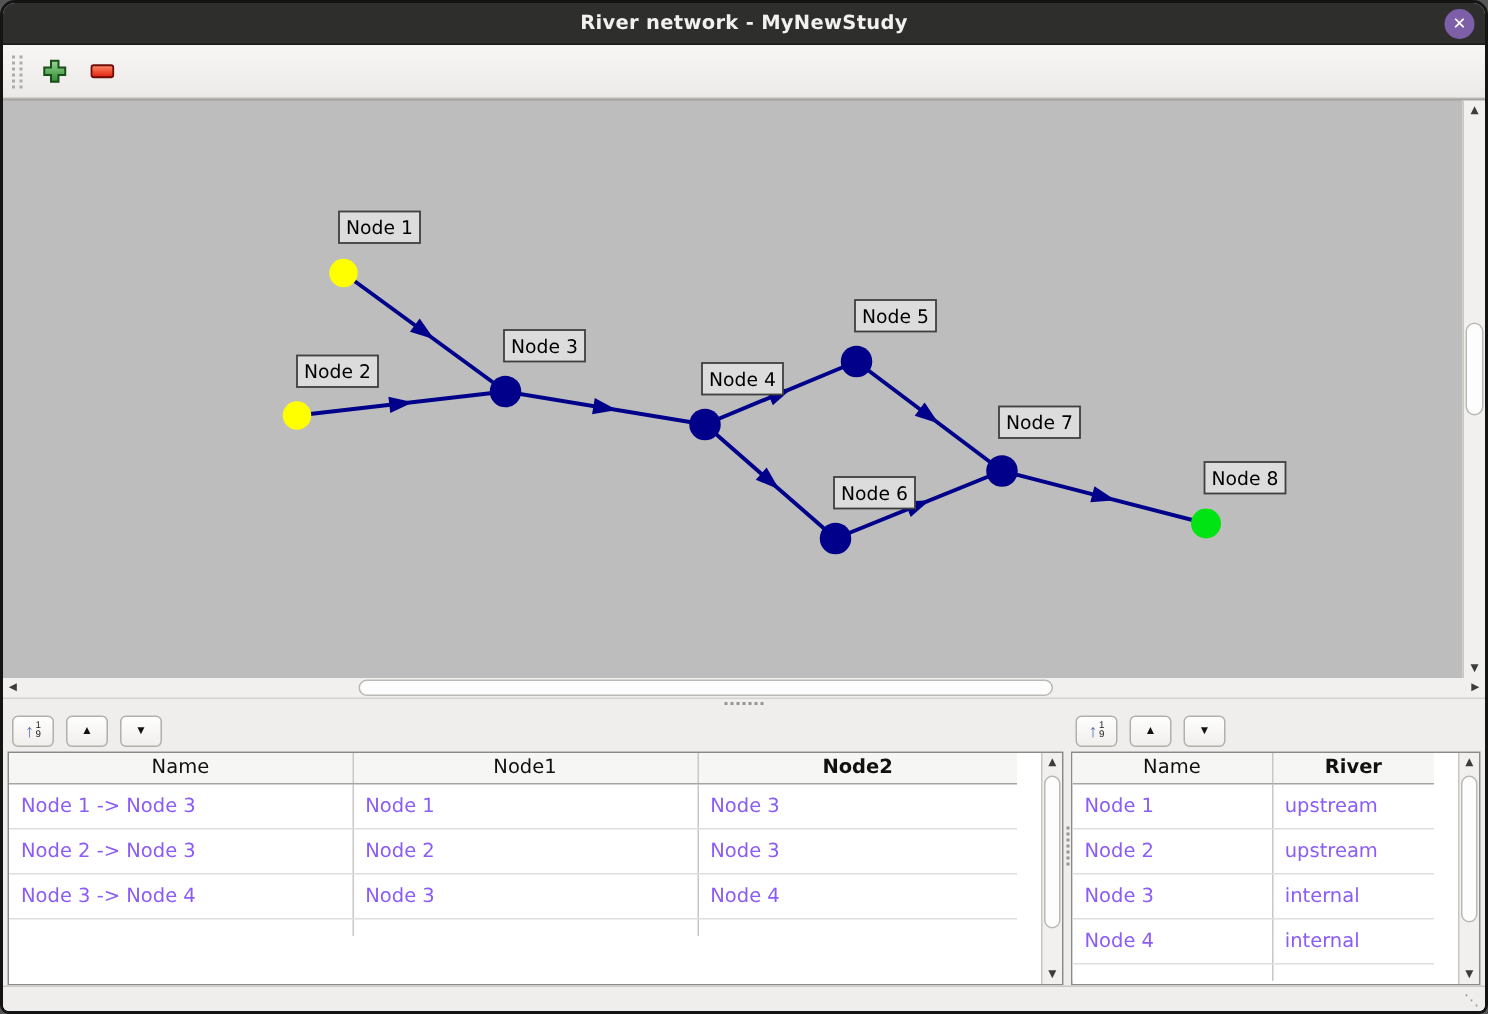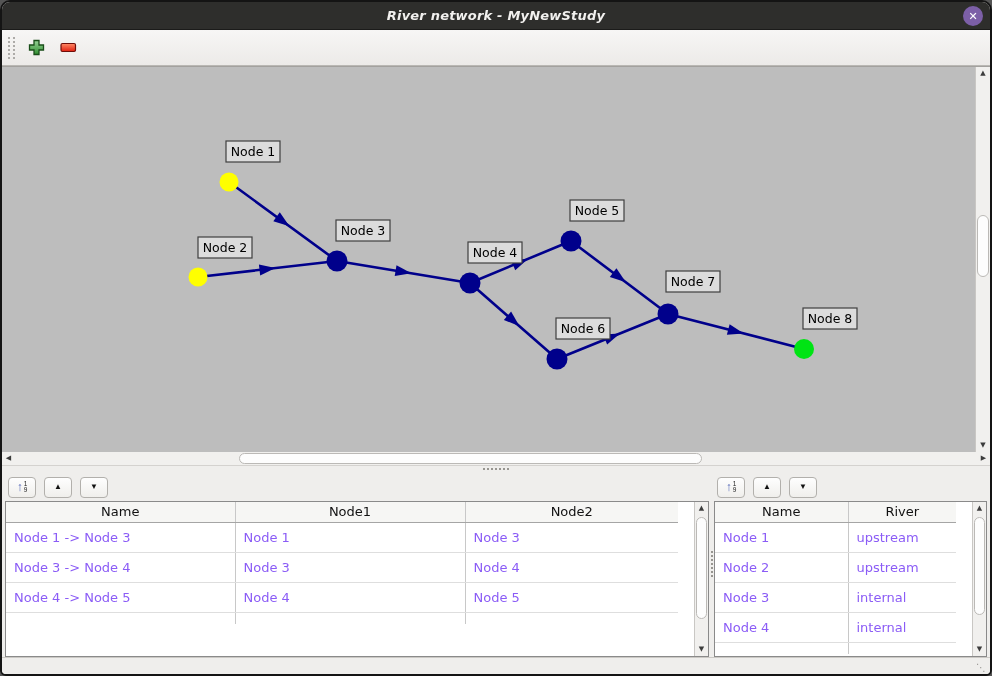--- a/index.html
+++ b/index.html
@@ -7,21 +7,21 @@
               font-family: "DejaVu Sans", "Liberation Sans", sans-serif; }
 
   .window { position: absolute; inset: 0; width: 992px; height: 676px;
             border: 2px solid #141414; border-radius: 10px 10px 6px 6px;
             overflow: hidden; background: #efeeec; display: flex; flex-direction: column; }
 
   
   .titlebar { height: 28px; flex: 0 0 28px; background: #2e2e2c; position: relative;
               display: flex; align-items: center; justify-content: center;
               border-bottom: 1px solid #1b1b1a; }
-  .title { color: #f2f1ef; font-size: 13px; font-weight: bold; letter-spacing: .2px; font-style: italic; }
+  .title { color: #f2f1ef; font-size: 13px; font-weight: bold; letter-spacing: .2px; }
   .closebtn { position: absolute; right: 7px; top: 4px; width: 20px; height: 20px;
               border-radius: 50%; border: none; background: #7c5fa7; color: #fff;
               font-size: 11px; line-height: 20px; text-align: center; cursor: pointer;
               display: flex; align-items: center; justify-content: center; }
 
   
   .toolbar { height: 36px; flex: 0 0 36px; background: linear-gradient(#f7f6f5, #eceae8);
              border-bottom: 1px solid #b9b7b3; display: flex; align-items: center; padding-left: 4px; }
   .grip { width: 7px; height: 22px; border-left: 2px dotted #adaba8; border-right: 2px dotted #adaba8; margin: 0 7px 0 2px; }
   .tbtn { width: 28px; height: 28px; border: none; background: transparent; display: inline-flex;
@@ -66,21 +66,21 @@
   .sorticon { display: flex; align-items: center; gap: 1px; }
   .sort-arrow { color: #5568b8; font-size: 12px; font-weight: bold; line-height: 12px; }
   .sort-digits { display: flex; flex-direction: column; font-size: 6.5px; line-height: 6.5px; color: #222; }
   .tri { font-size: 8px; color: #111; line-height: 8px; }
 
   .tablewrap { flex: 1; position: relative; background: #fff; border: 1px solid #8a8a8a;
                overflow: hidden; padding-right: 30px; }
   table.grid { width: 100%; border-collapse: collapse; table-layout: fixed; background: #fff; }
   table.grid th { height: 20px; background: #f6f6f4; font-weight: normal; font-size: 13px; color: #111;
                   border-bottom: 1px solid #a5a5a5; border-right: 1px solid #c8c8c8; text-align: center; }
-  table.grid th:last-child { border-right: none; }
+  table.grid th:last-child { border-right: none; font-weight: bold; }
   table.grid td { height: 30px; font-size: 13px; color: #8b5cf6; padding-left: 8px;
                   border-right: 1px solid #c8c8c8; border-bottom: 1px solid #dedede;
                   white-space: nowrap; overflow: hidden; }
   table.grid td:last-child { border-right: none; }
   table.grid tr.partial td { height: 12px; border-bottom: none; }
 
   .tvscroll { position: absolute; top: 0; right: 0; bottom: 0; width: 14px; background: #f1f0ee;
               border-left: 1px solid #c9c7c4; display: flex; flex-direction: column; }
 
   
@@ -221,28 +221,28 @@
                 <th>Node2</th>
               </tr>
             </thead>
             <tbody>
               <tr>
                 <td>Node 1 -&gt; Node 3</td>
                 <td>Node 1</td>
                 <td>Node 3</td>
               </tr>
               <tr>
+                <td>Node 2 -&gt; Node 3</td>
+                <td>Node 2</td>
+                <td>Node 3</td>
+              </tr>
+              <tr>
                 <td>Node 3 -&gt; Node 4</td>
                 <td>Node 3</td>
                 <td>Node 4</td>
-              </tr>
-              <tr>
-                <td>Node 4 -&gt; Node 5</td>
-                <td>Node 4</td>
-                <td>Node 5</td>
               </tr>
               <tr class="partial">
                 <td></td>
                 <td></td>
                 <td></td>
               </tr>
             </tbody>
           </table>
         <div class="tvscroll">
           <span class="sarrow">▲</span>

